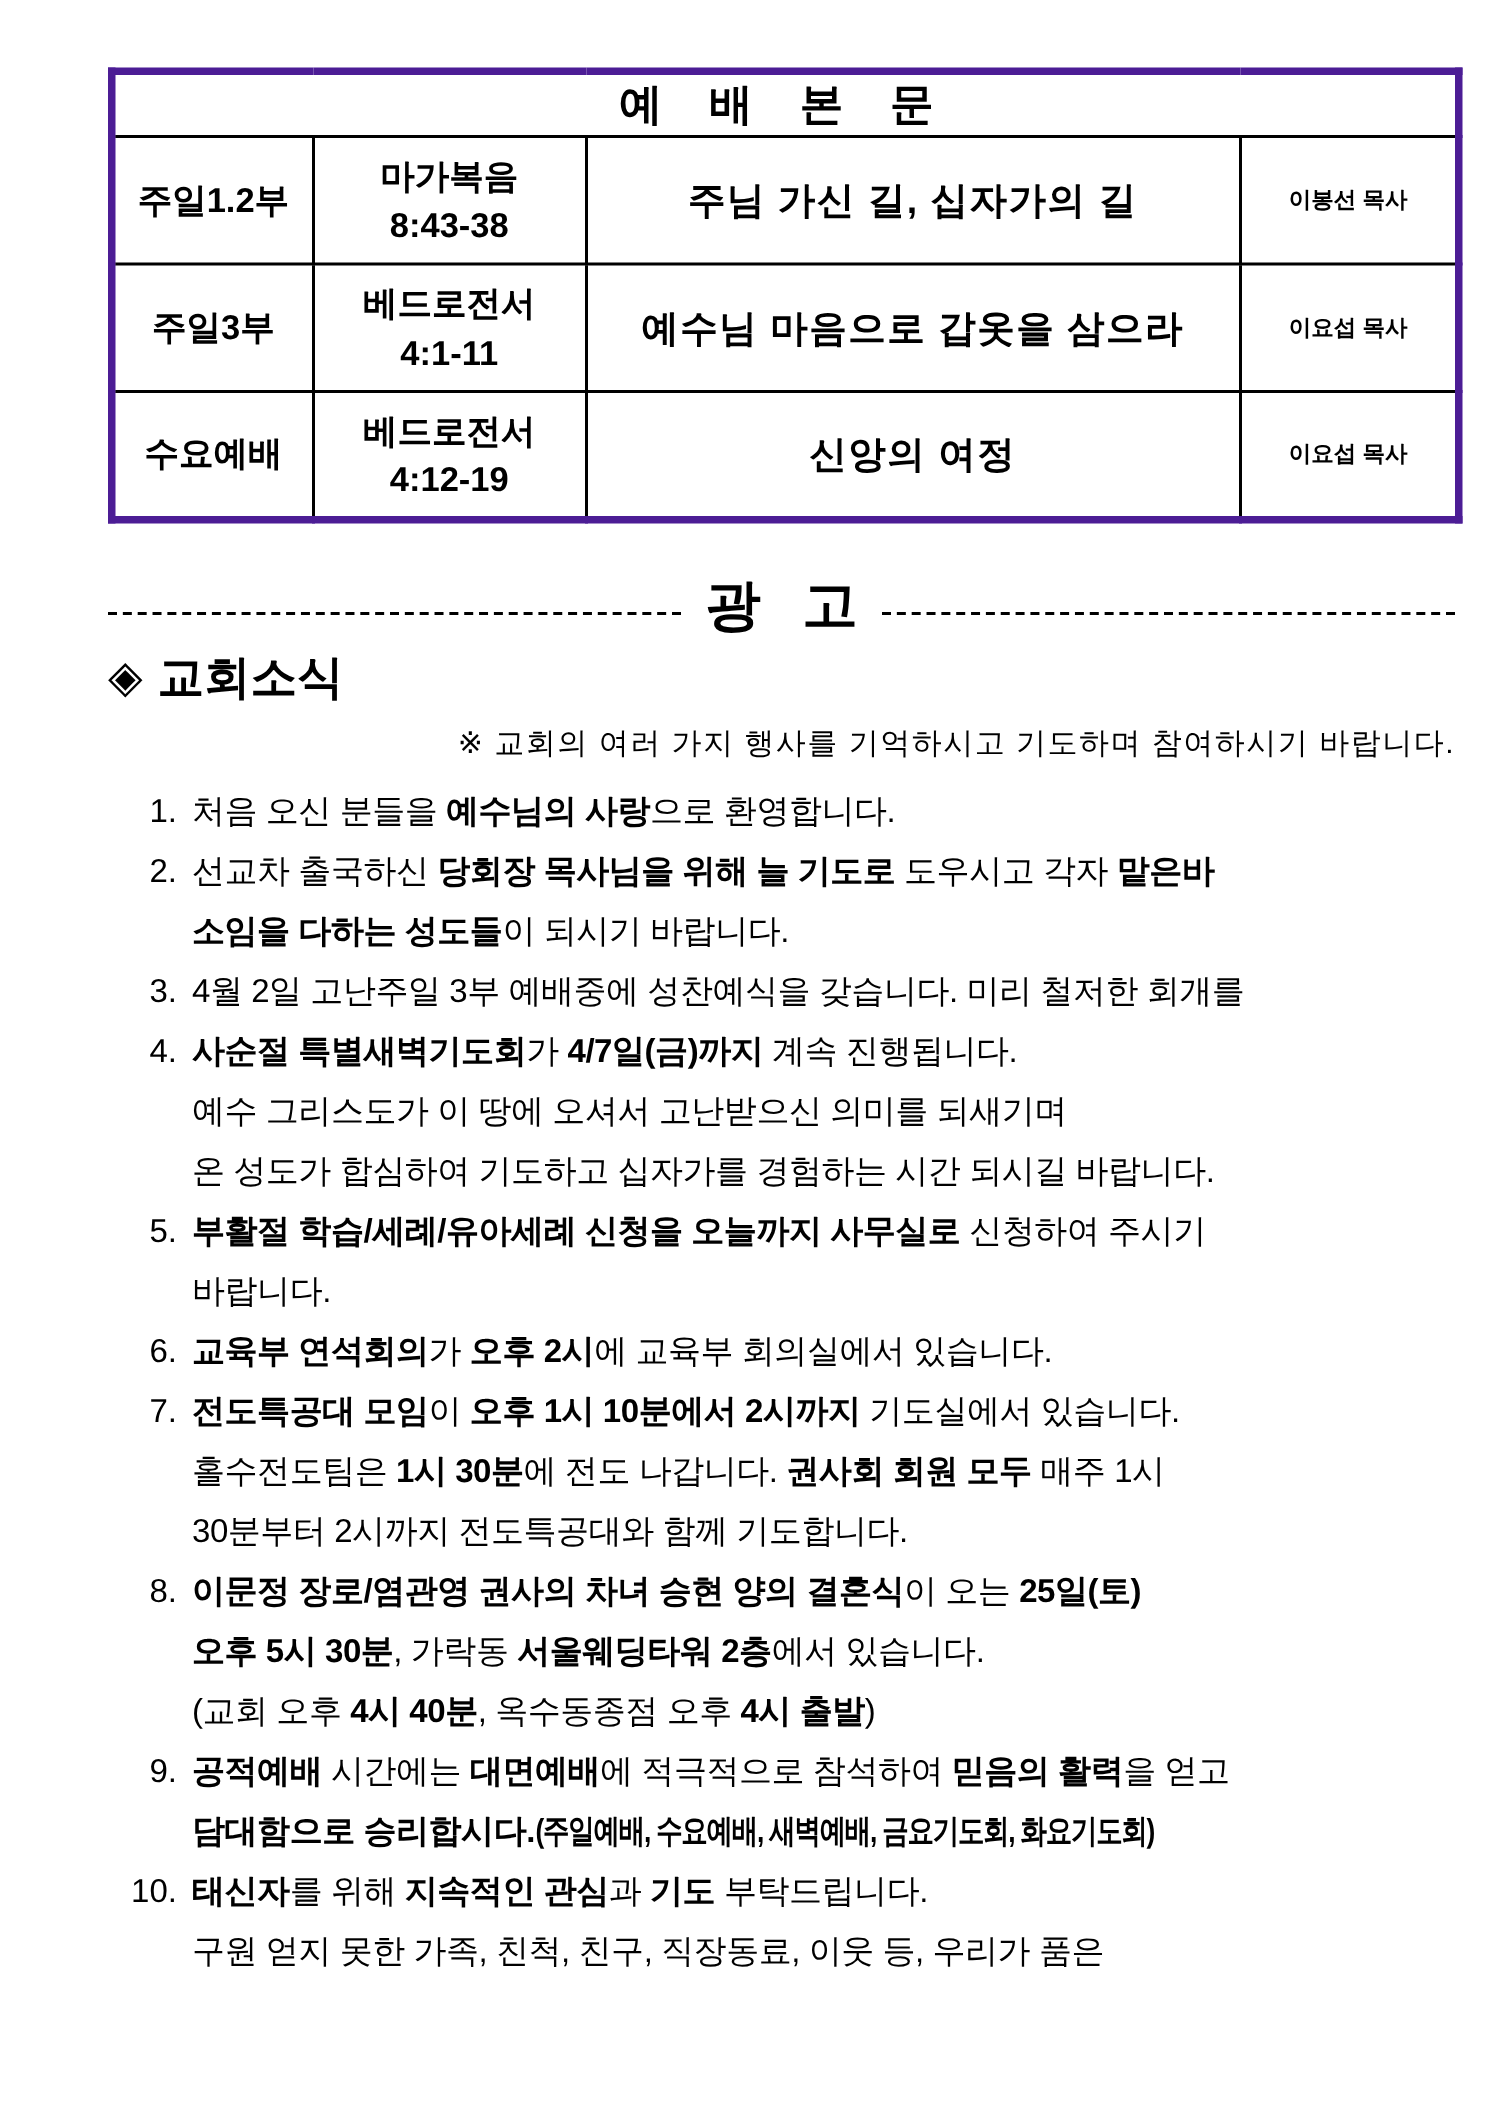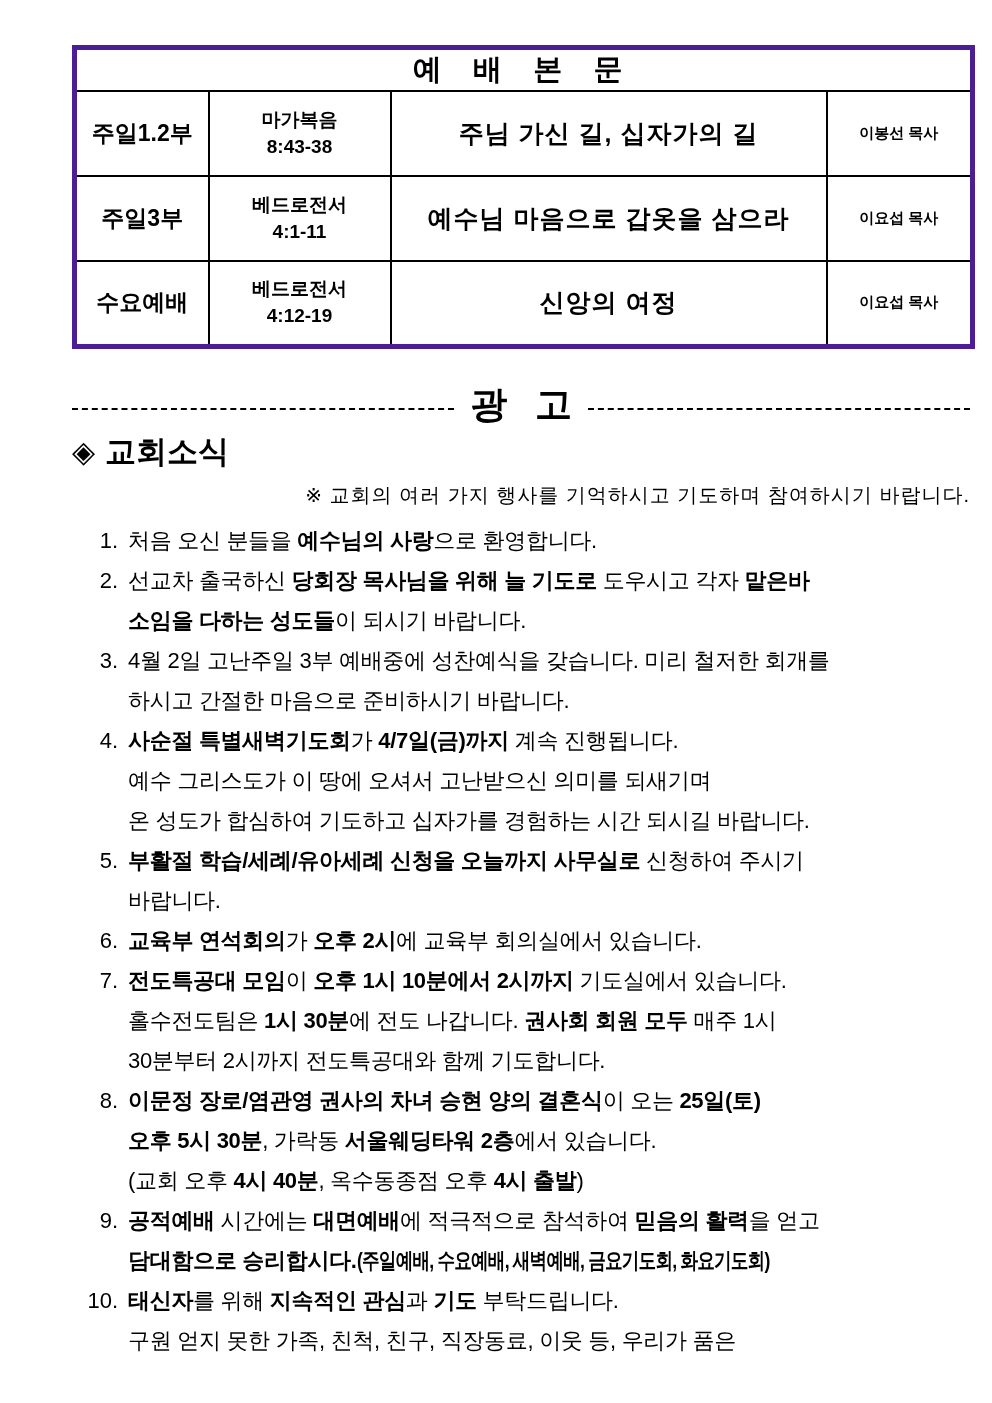--- a/index.html
+++ b/index.html
@@ -20,21 +20,21 @@
   table.worship td,table.worship th{
     border:2px solid #000;text-align:center;vertical-align:middle;
     font-weight:bold;padding:0;
   }
   th.tbl-title{
     height:40px;font-size:29px;letter-spacing:12px;
     font-family:"Liberation Serif","DejaVu Serif",serif;
   }
   tr.data-row{height:85px;}
   td.service{font-size:23px;}
-  td.scripture{font-size:19px;line-height:1.4;border-radius:20px;}
+  td.scripture{font-size:23px;line-height:1.4;border-radius:20px;}
   td.sermon{font-size:25px;letter-spacing:1px;}
   td.preacher{font-size:15px;}
 
   
   .ad-divider{display:flex;align-items:flex-end;margin-top:26px;height:48px;}
   .dash{flex:1;border-top:2.5px dashed #000;margin-bottom:13px;}
   .ad-title{
     font-family:"Liberation Serif","DejaVu Serif",serif;
     font-weight:bold;font-size:37px;line-height:1;
     white-space:pre;padding:0 16px;
@@ -129,21 +129,20 @@
         <span class="num">2.</span>
         <div class="body">
           <div class="line"><span>선교차 출국하신 </span><b>당회장 목사님을 위해 늘 기도로</b><span> 도우시고 각자 </span><b>맡은바</b></div>
           <div class="line"><b>소임을 다하는 성도들</b><span>이 되시기 바랍니다.</span></div>
         </div>
       </li>
       <li class="item">
         <span class="num">3.</span>
         <div class="body">
           <div class="line"><span>4월 2일 고난주일 3부 예배중에 성찬예식을 갖습니다. 미리 철저한 회개를</span></div>
-          <div class="line"><span>하시고 간절한 마음으로 준비하시기 바랍니다.</span></div>
         </div>
       </li>
       <li class="item">
         <span class="num">4.</span>
         <div class="body">
           <div class="line"><b>사순절 특별새벽기도회</b><span>가 </span><b>4/7일(금)까지</b><span> 계속 진행됩니다.</span></div>
           <div class="line"><span>예수 그리스도가 이 땅에 오셔서 고난받으신 의미를 되새기며</span></div>
           <div class="line"><span>온 성도가 합심하여 기도하고 십자가를 경험하는 시간 되시길 바랍니다.</span></div>
         </div>
       </li>

